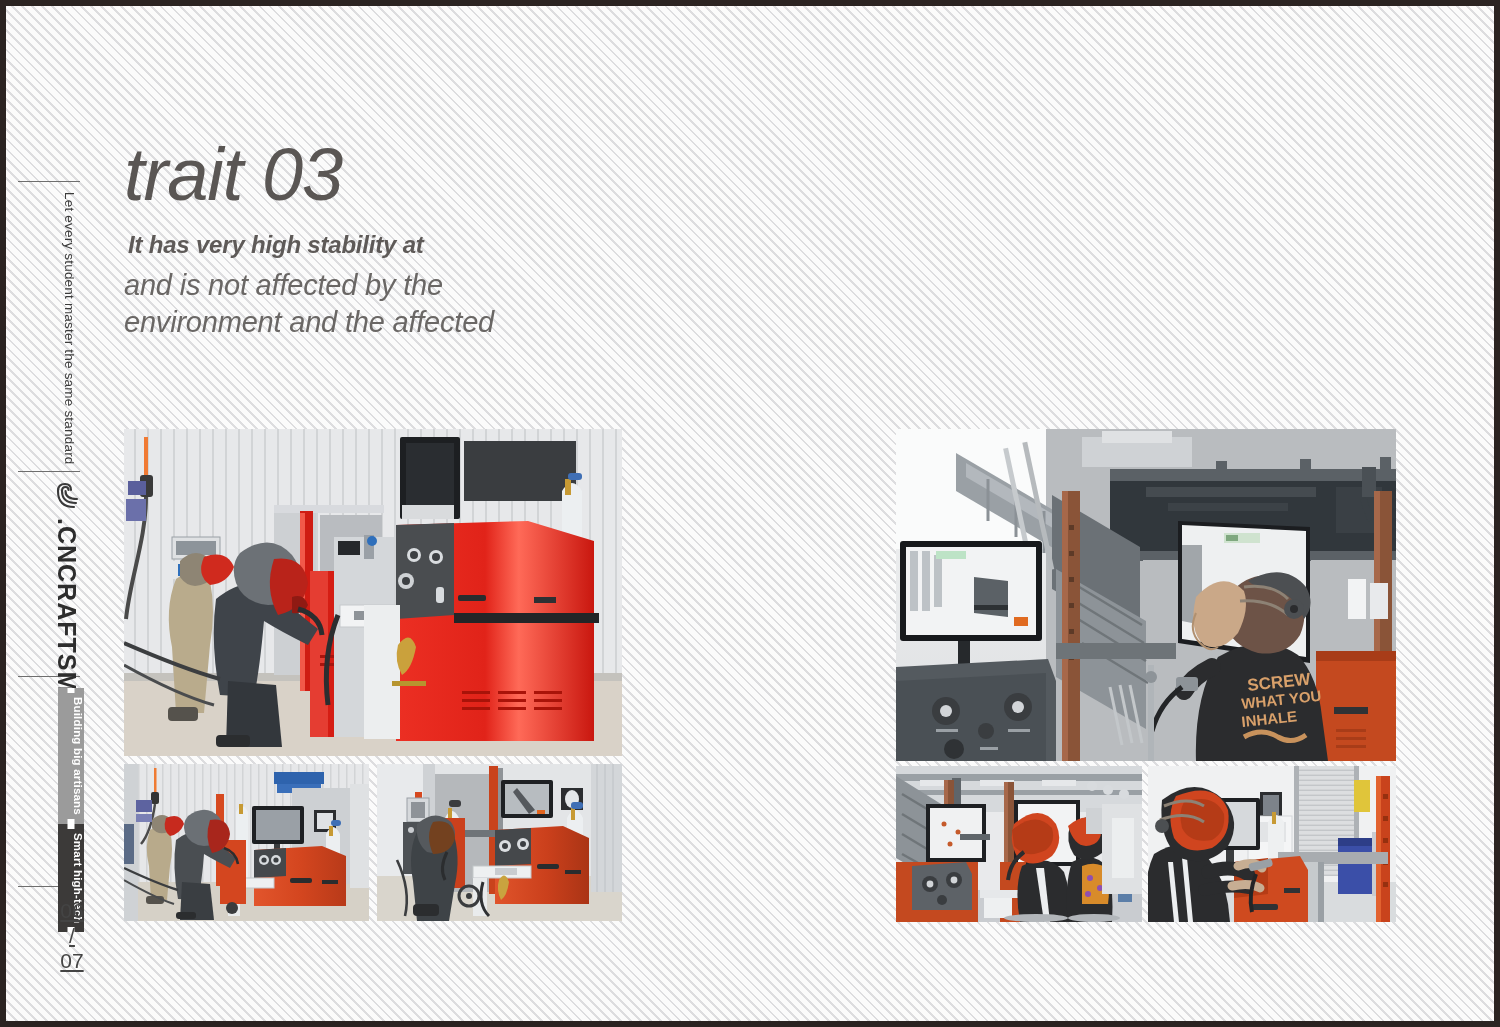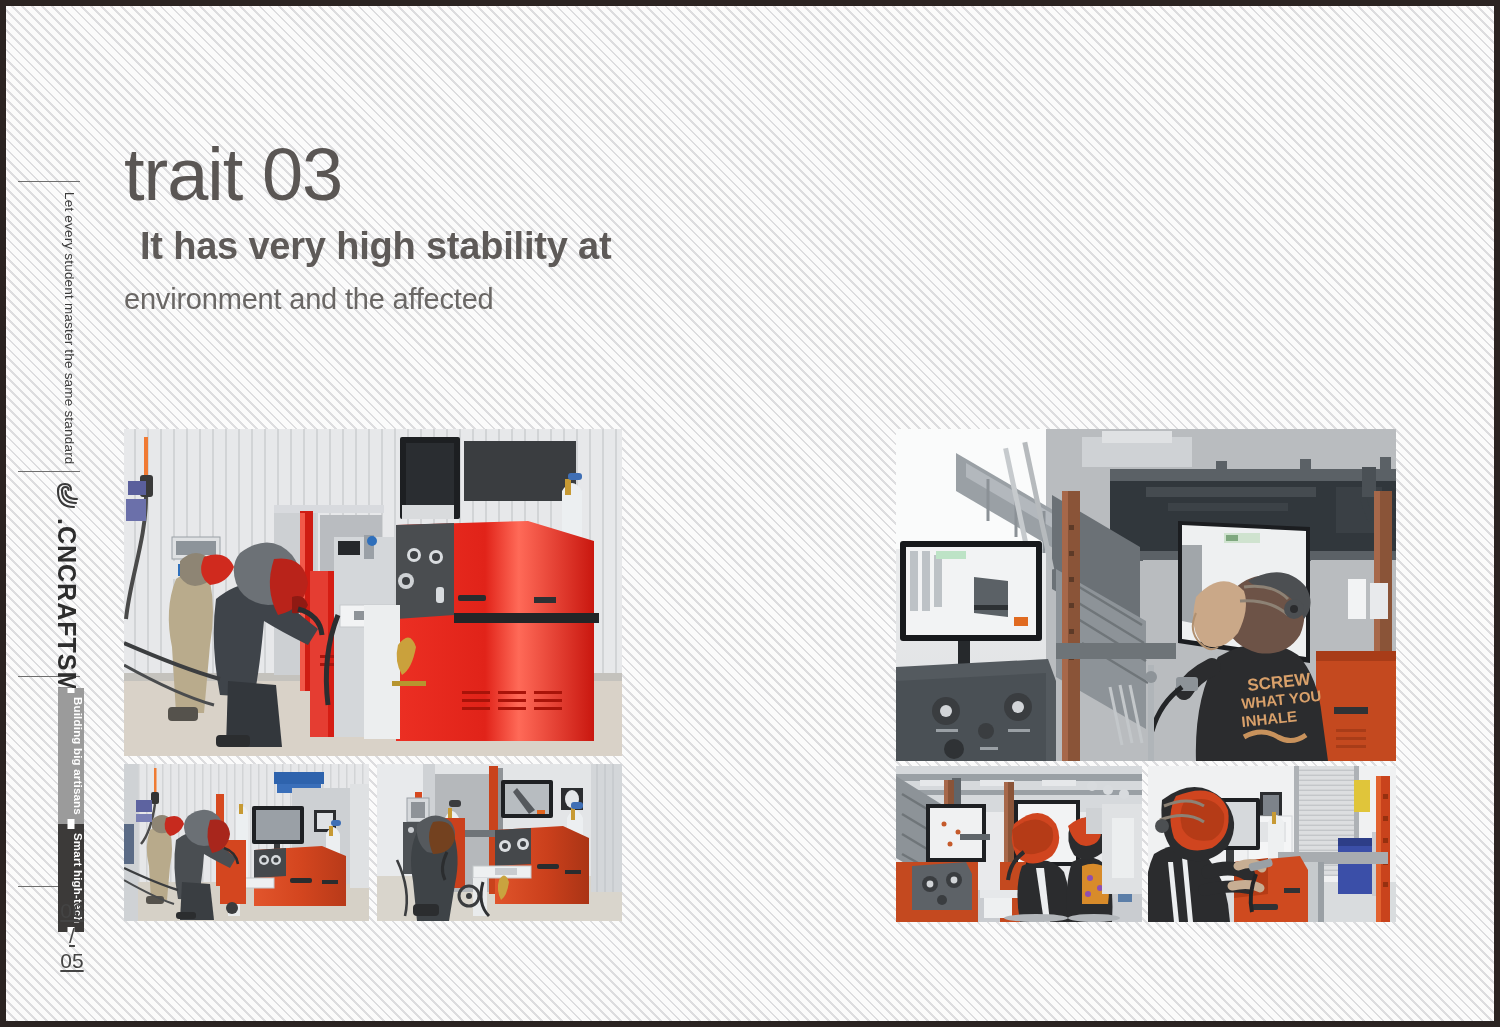--- a/index.html
+++ b/index.html
@@ -45,28 +45,28 @@
   .tag .notch{position:absolute;left:50%;transform:translateX(-50%);
      width:7px;height:5px;background:#ffffff;}
   .tag .notch.top{top:0;}
   .tag .notch.bot{bottom:0;}
   .pagenum{
     position:absolute;left:44px;top:892px;width:44px;
     text-align:center;color:#444;font-size:21px;line-height:25px;text-decoration:underline;
   }
   .pagenum div{display:block;}
   
-  .headline{position:absolute;left:118px;top:132px;width:620px;}
+  .headline{position:absolute;left:118px;top:132px;width:620px;font-style:italic;}
   .h-title{
     font-size:74px;line-height:74px;font-weight:400;
     color:#5a5654;letter-spacing:-1px;margin:0 0 14px 0;
   }
   .h-bold{
-    font-size:38px;line-height:37px;font-weight:700;
-    color:#5e5a58;margin:16px;letter-spacing:-.2px;
+    font-size:24px;line-height:37px;font-weight:700;
+    color:#5e5a58;margin:4px;letter-spacing:-.2px;
   }
   .h-reg{
     font-size:29px;line-height:37px;font-weight:400;
     color:#6a6765;margin:0;letter-spacing:-.2px;
   }
   
   .ph{position:absolute;overflow:hidden;background:#cfcfcf;}
   .ph .scene{position:absolute;inset:0;}
   
   #photo-left-main{left:118px;top:423px;width:498px;height:327px;}
@@ -111,27 +111,28 @@
       <div class="tag dark">
         <span class="notch top"></span>
         <span>Smart high-tech</span>
         <span class="notch bot"></span>
       </div>
     </div>
 
     <div class="pagenum">
       <div>06</div>
       <div>/</div>
-      <div>05</div>
+      <div>07</div>
     </div>
   </div>
 
   <div class="headline">
     <h1 class="h-title">trait 03</h1>
     <p class="h-bold">It has very high stability at</p>
+    <p class="h-reg">and is not affected by the</p>
     <p class="h-reg">environment and the affected</p>
   </div>
 
   <div class="ph" id="photo-left-main">
     <svg class="scene" viewBox="0 0 498 327" preserveAspectRatio="none" aria-hidden="true">
       <defs>
         <linearGradient id="wallA" x1="0" y1="0" x2="0" y2="1">
           <stop offset="0" stop-color="#e9eaec"></stop>
             <stop offset="1" stop-color="#d8d9da"></stop>
         </linearGradient>

